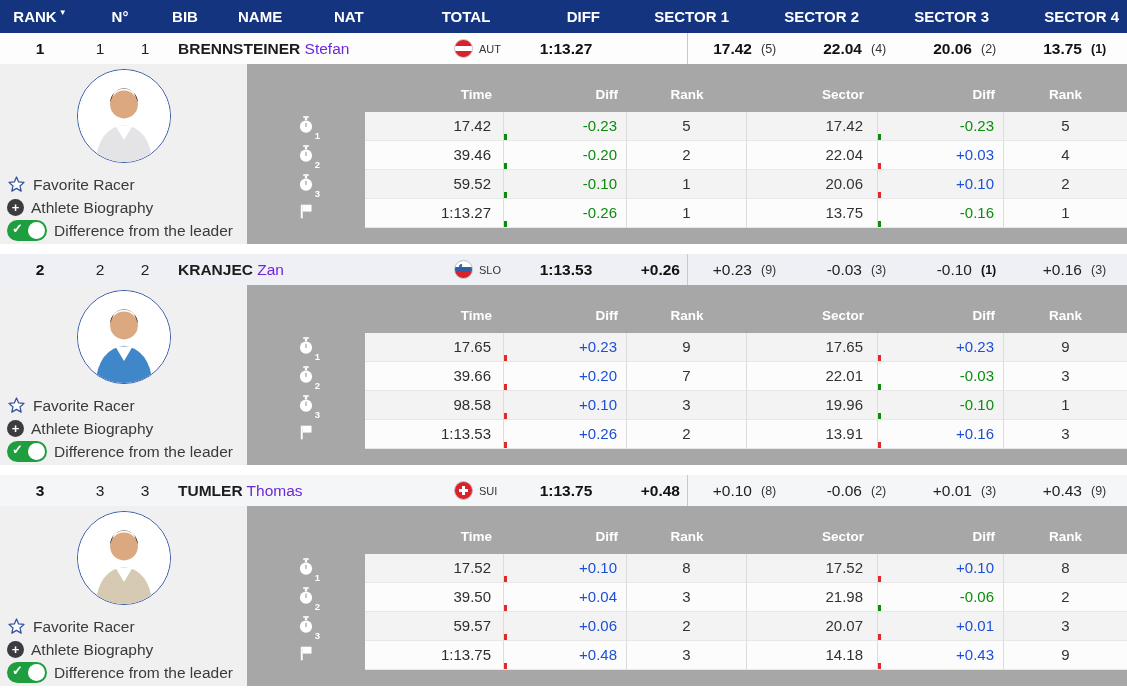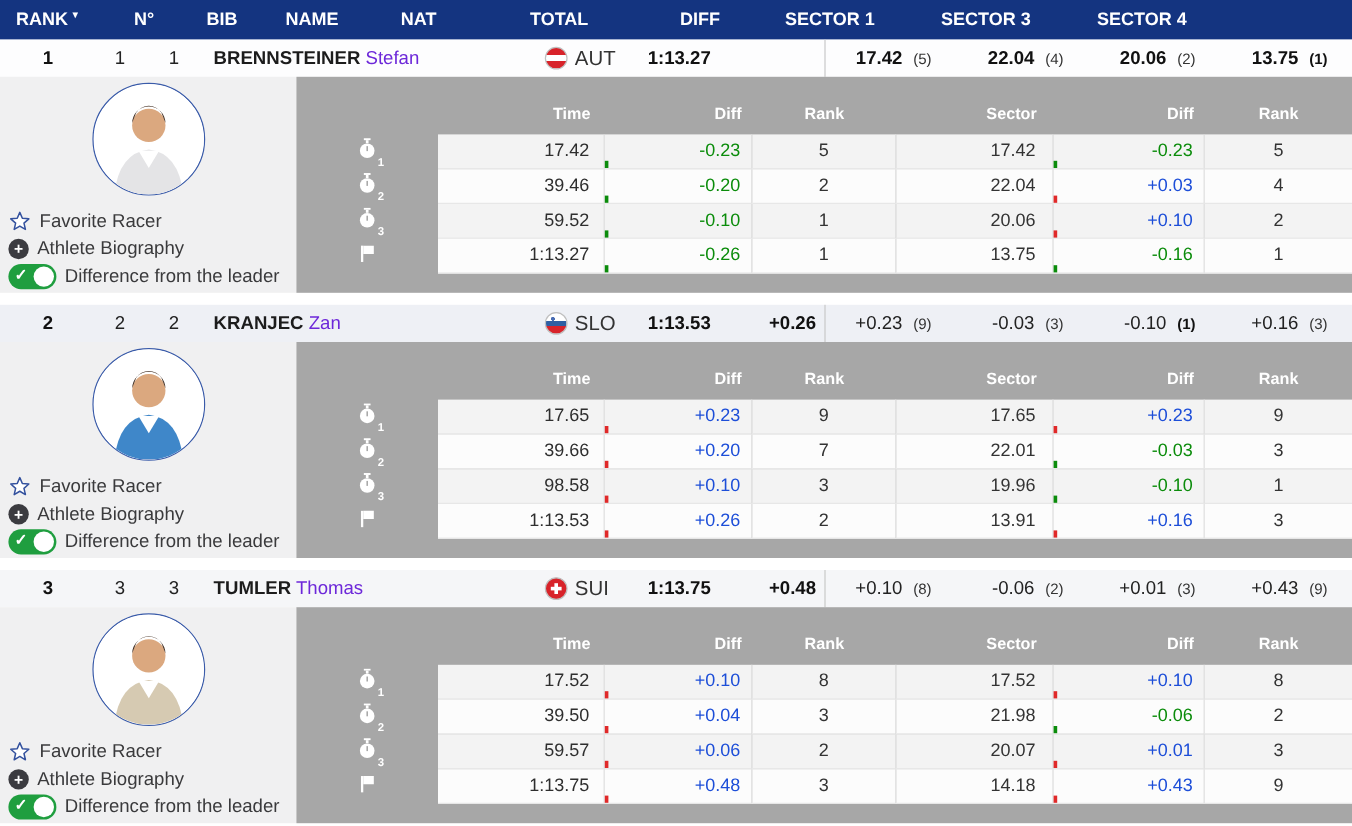--- a/index.html
+++ b/index.html
@@ -26,21 +26,21 @@
   .main-row{display:grid;grid-template-columns:80px 40px 50px 1fr 70px 92px 75px 110px 110px 110px 110px;
             height:31px;align-items:center;font-size:15.5px;cursor:pointer;}
   .racer:nth-child(1) .main-row{background:#fdfdfe;}
   .racer:nth-child(2) .main-row{background:#eef0f5;}
   .racer:nth-child(3) .main-row{background:#f5f6f8;}
   .mc{white-space:nowrap;}
   .rank{font-weight:bold;color:#111;}
   .c-name .last{font-weight:bold;color:#1c1c1c;}
   .c-name .first{color:#6d28d9;}
   .c-nat{display:flex;align-items:center;gap:6px;}
-  .nat-code{font-size:17px;color:#333;}
+  .nat-code{font-size:11px;color:#333;}
   .total{font-weight:bold;color:#111;}
   .diffmain{font-weight:bold;color:#111;}
   .c-sector{display:flex;justify-content:flex-end;align-items:center;height:100%;}
   .sec0{border-left:1px solid #c9c9c9;}
   .sector-val{color:#222;}
   [data-leader="true"] .sector-val{font-weight:bold;color:#111;}
   .sector-rank{display:inline-block;width:28px;margin-left:9px;font-size:12.5px;color:#333;text-align:left;}
   .sector-rank.best{font-weight:bold;color:#111;}
 
   
@@ -105,20 +105,21 @@
     <div class="hc c-rank">
       <span>RANK</span><span class="sort">▼</span>
     </div>
     <div class="hc c-no">N°</div>
     <div class="hc c-bib">BIB</div>
     <div class="hc c-name">NAME</div>
     <div class="hc c-nat">NAT</div>
     <div class="hc c-total">TOTAL</div>
     <div class="hc c-diff">DIFF</div>
     <div class="hc c-sector">SECTOR 1</div>
+    <div class="hc c-sector">SECTOR 2</div>
     <div class="hc c-sector">SECTOR 3</div>
     <div class="hc c-sector">SECTOR 4</div>
   </div>
 
   <div id="racers">
   <section class="racer" data-leader="true">
     <div class="main-row">
       <div class="mc c-rank rank">1</div>
       <div class="mc c-no">1</div>
       <div class="mc c-bib">1</div>

